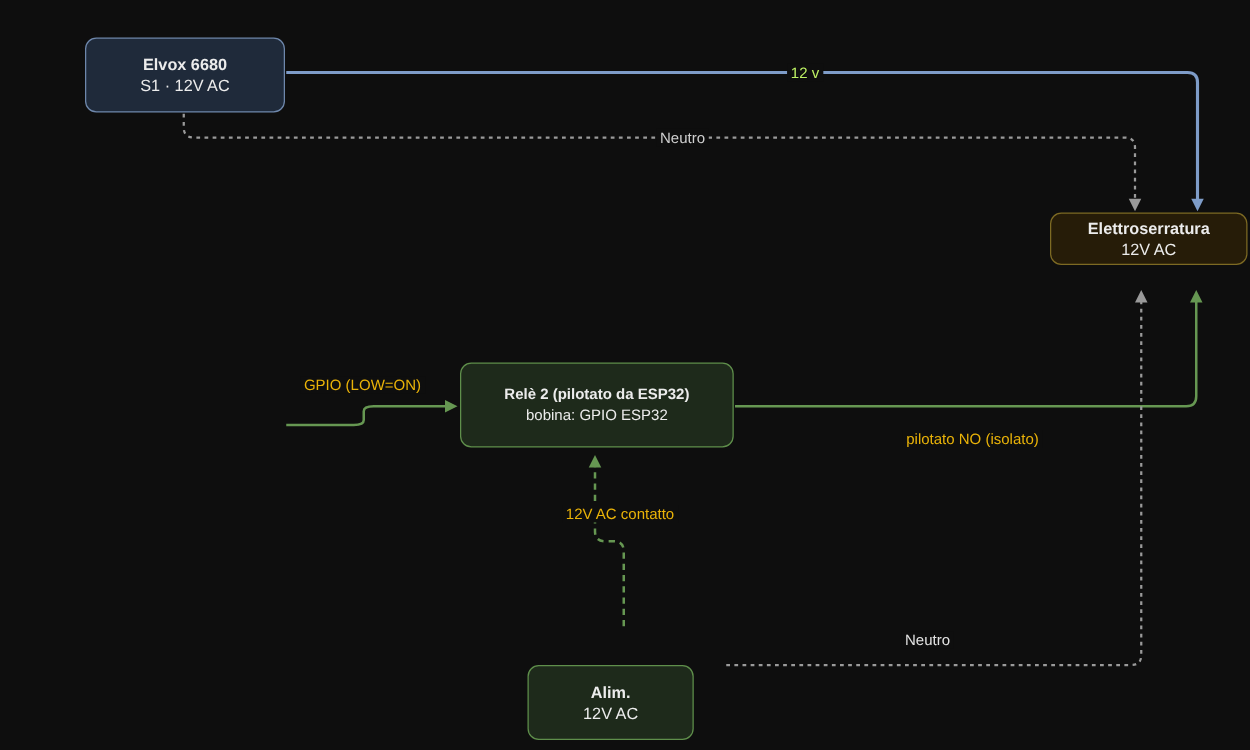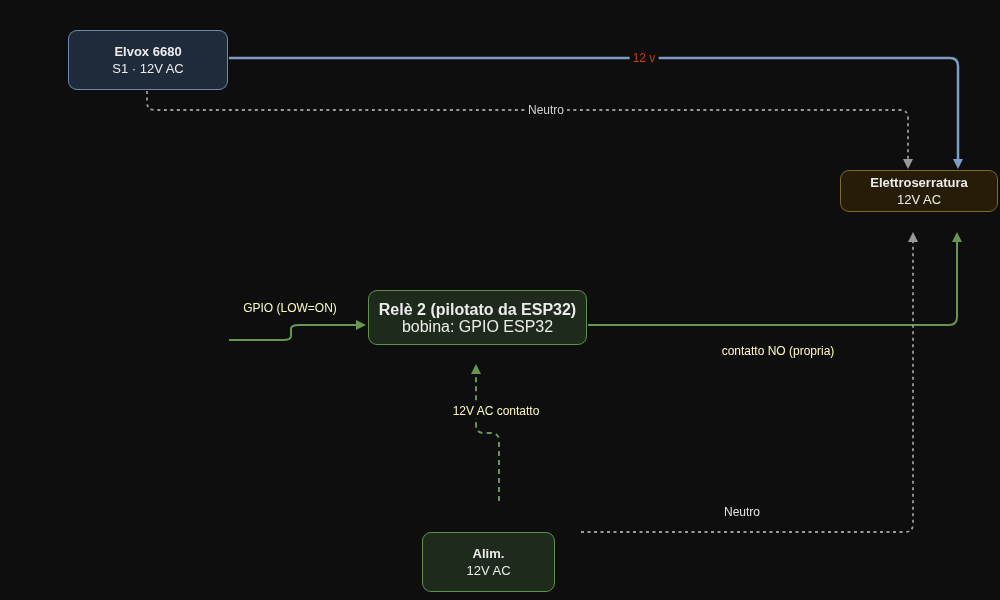--- a/index.html
+++ b/index.html
@@ -10,29 +10,29 @@
   .edge-layer{position:absolute;left:0;top:0;width:1000px;height:600px;}
   .node{
     position:absolute;box-sizing:border-box;border-radius:9px;
     display:flex;flex-direction:column;align-items:center;justify-content:center;
     color:#ececec;font-size:13px;line-height:17px;text-align:center;
   }
   .node .t{font-weight:bold;}
   .node-elvox{left:28px;top:30px;width:160px;height:60px;background:#1f2a3a;border:1.5px solid #6e87ab;}
   .node-elettro{left:800px;top:170px;width:158px;height:42px;background:#261c08;border:1.5px solid #7d6a23;}
   .node-esp32{left:28px;top:310px;width:160px;height:60px;background:#1e2a1b;border:1.5px solid #5f8f4b;}
-  .node-rele{left:328px;top:290px;width:219px;height:55px;background:#1e2a1b;border:1.5px solid #5f8f4b;font-size:16px;}
+  .node-rele{left:328px;top:290px;width:219px;height:68px;background:#1e2a1b;border:1.5px solid #5f8f4b;font-size:12px;}
   .node-alim{left:382px;top:532px;width:133px;height:60px;background:#1e2a1b;border:1.5px solid #5f8f4b;}
   .edge-label{
     position:absolute;transform:translate(-50%,-50%);
     font-size:12px;white-space:nowrap;background:#0e0e0e;padding:0 3px;
   }
-  .lbl-blue{color:#c2410c;}
+  .lbl-blue{color:#bef264;}
   .lbl-gray{color:#cfcfcf;}
-  .lbl-teal{color:#fef9c3;}
+  .lbl-teal{color:#eab308;}
   .lbl-white{color:#e3e3e3;}
 </style>
 </head>
 <body>
 
 <div class="stage">
 
   <svg class="edge-layer" width="1000" height="600" viewBox="0 0 1000 600">
     <defs>
       <marker id="arrow-blue" viewBox="0 0 12 12" refX="6" refY="6" markerWidth="12" markerHeight="12" markerUnits="userSpaceOnUse" orient="auto">
@@ -76,17 +76,17 @@
   </div>
 
   <div class="node node-alim">
     <div class="t">Alim.</div>
     <div>12V AC</div>
   </div>
 
   <span class="edge-label lbl-blue" style="left:604px;top:58px;">12 v</span>
   <span class="edge-label lbl-gray" style="left:506px;top:110px;">Neutro</span>
   <span class="edge-label lbl-teal" style="left:250px;top:308px;">GPIO (LOW=ON)</span>
-  <span class="edge-label lbl-teal" style="left:738px;top:351px;">contatto NO (propria)</span>
+  <span class="edge-label lbl-teal" style="left:738px;top:351px;">pilotato NO (isolato)</span>
   <span class="edge-label lbl-teal" style="left:456px;top:411px;">12V AC contatto</span>
   <span class="edge-label lbl-white" style="left:702px;top:512px;">Neutro</span>
 
 </div>
 
 </body></html>

